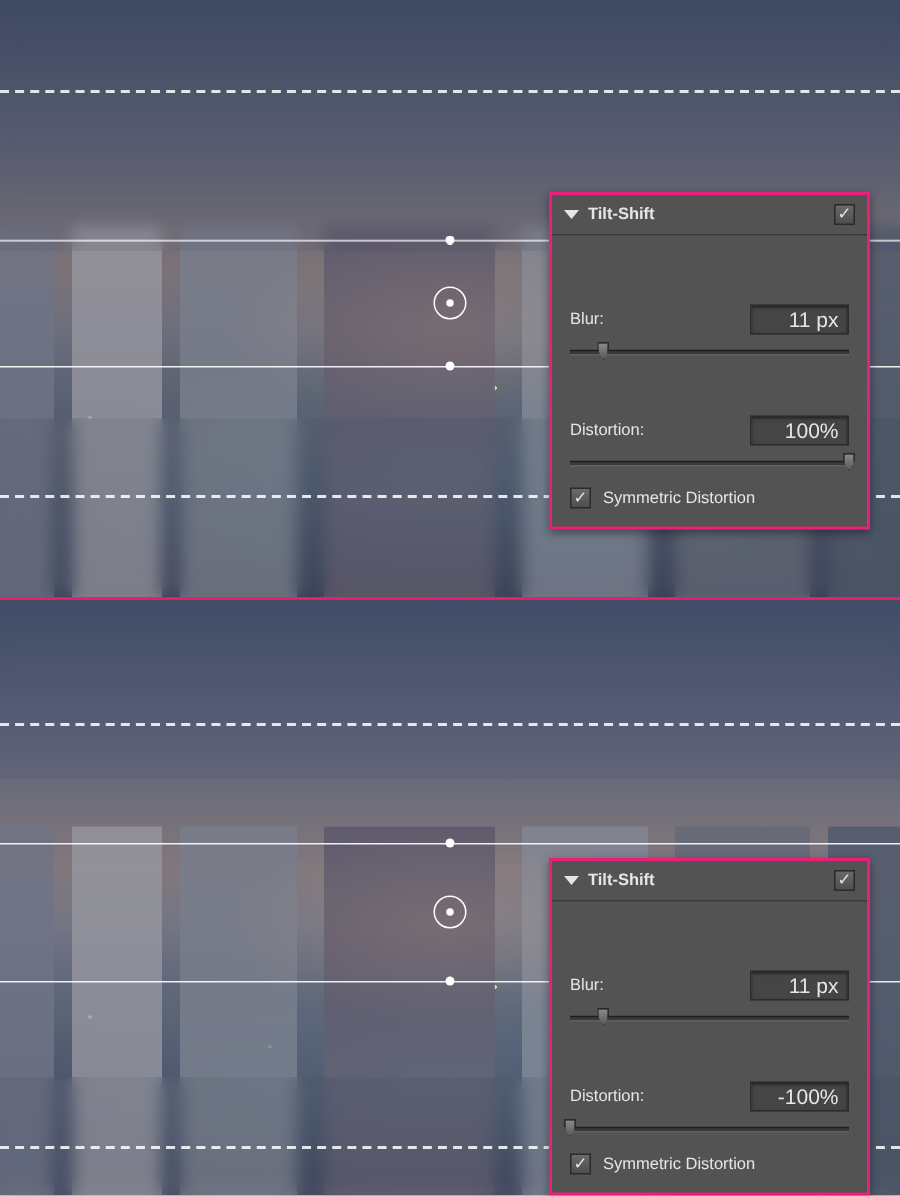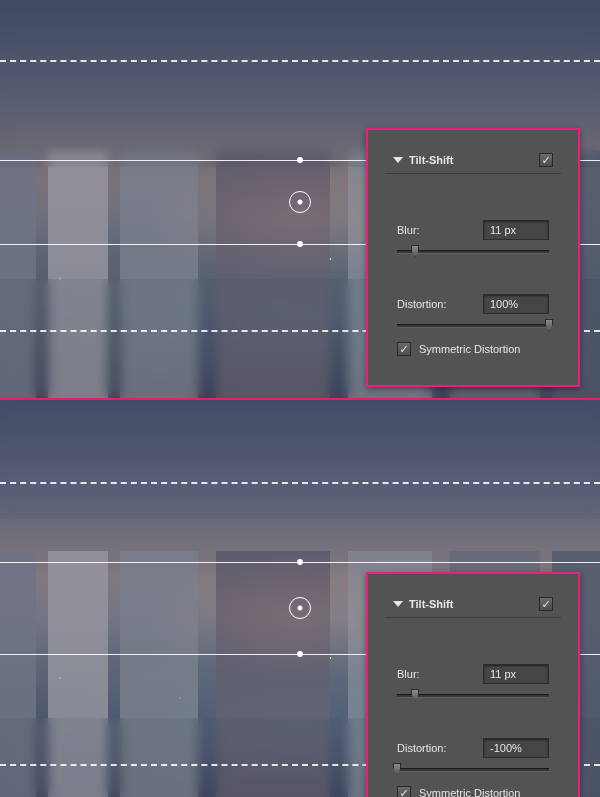--- a/index.html
+++ b/index.html
@@ -74,21 +74,21 @@
     border:1.5px solid #fff; transform:translate(-50%,-50%);
     background: radial-gradient(circle, #fff 0 2px, transparent 3px);
   }
 
   
   .panel {
     position:absolute;
     width:214px;
     background:#535353;
     border:2px solid #ed1e79;
-    padding:17px;
+    padding:0;
     box-shadow: 0 2px 6px rgba(0,0,0,0.4);
   }
   .panel-header {
     display:flex; align-items:center; gap:6px;
     padding:6px 8px 6px 8px;
     border-bottom:1px solid #3c3c3c;
     background:#535353;
   }
   .disclosure {
     width:0; height:0;
@@ -103,22 +103,22 @@
     display:flex; align-items:center; justify-content:center;
     font-size:11px; color:#e6e6e6; line-height:1;
   }
   .panel-body { padding:10px 12px 12px 12px; }
   .row { display:flex; align-items:center; gap:8px; margin-bottom:4px;margin-top:36px; }
   .row label { flex:1; font-size:11px; color:#e6e6e6; }
   .value-box {
     width:66px; height:20px;
     background:#454545;
     border:1px solid #2c2c2c;
-    color:#e6e6e6; font-size:11px;
-    text-align:left; padding:2px 6px;
+    color:#e6e6e6; font-size:14px;
+    text-align:right; padding:2px 6px;
     box-shadow: inset 0 1px 2px rgba(0,0,0,0.5);
   }
   .slider {
     position:relative; height:14px; margin-bottom:10px;
   }
   .slider-track {
     position:absolute; left:0; right:0; top:6px; height:3px;
     background:#3a3a3a;
     box-shadow: inset 0 1px 1px rgba(0,0,0,0.6), 0 1px 0 rgba(255,255,255,0.08);
   }

